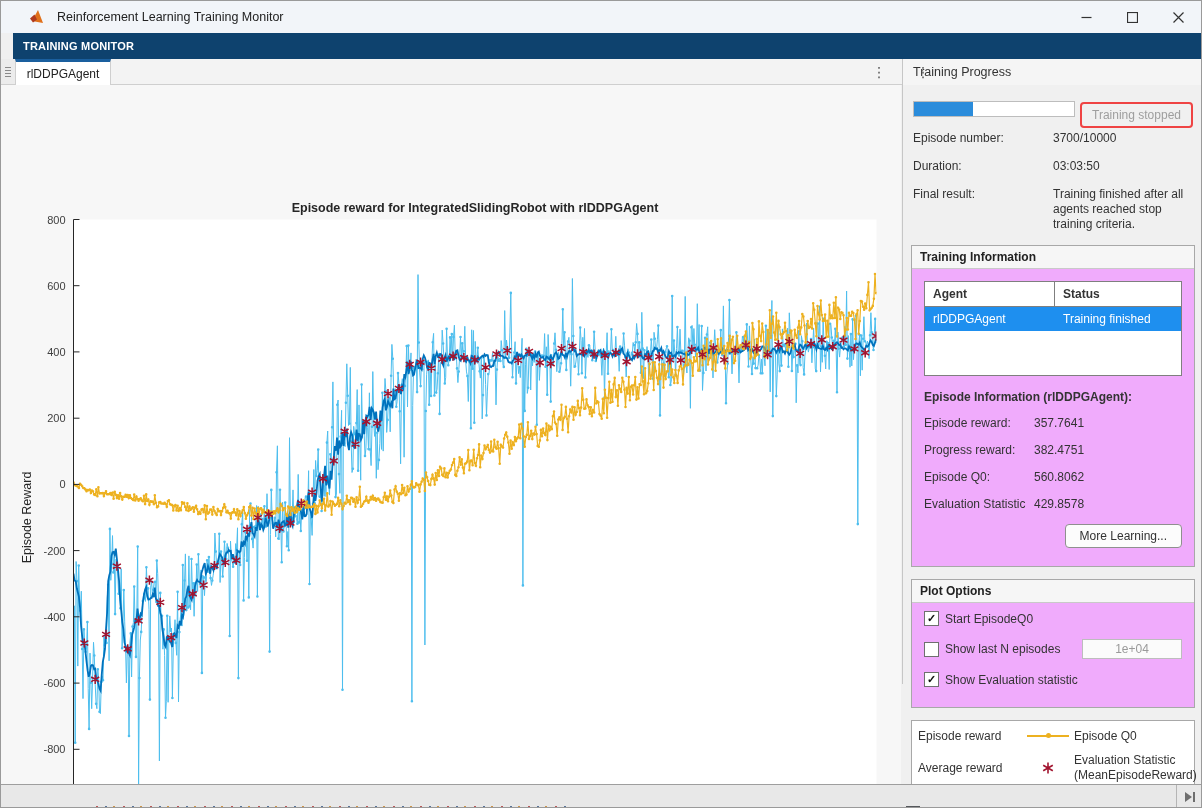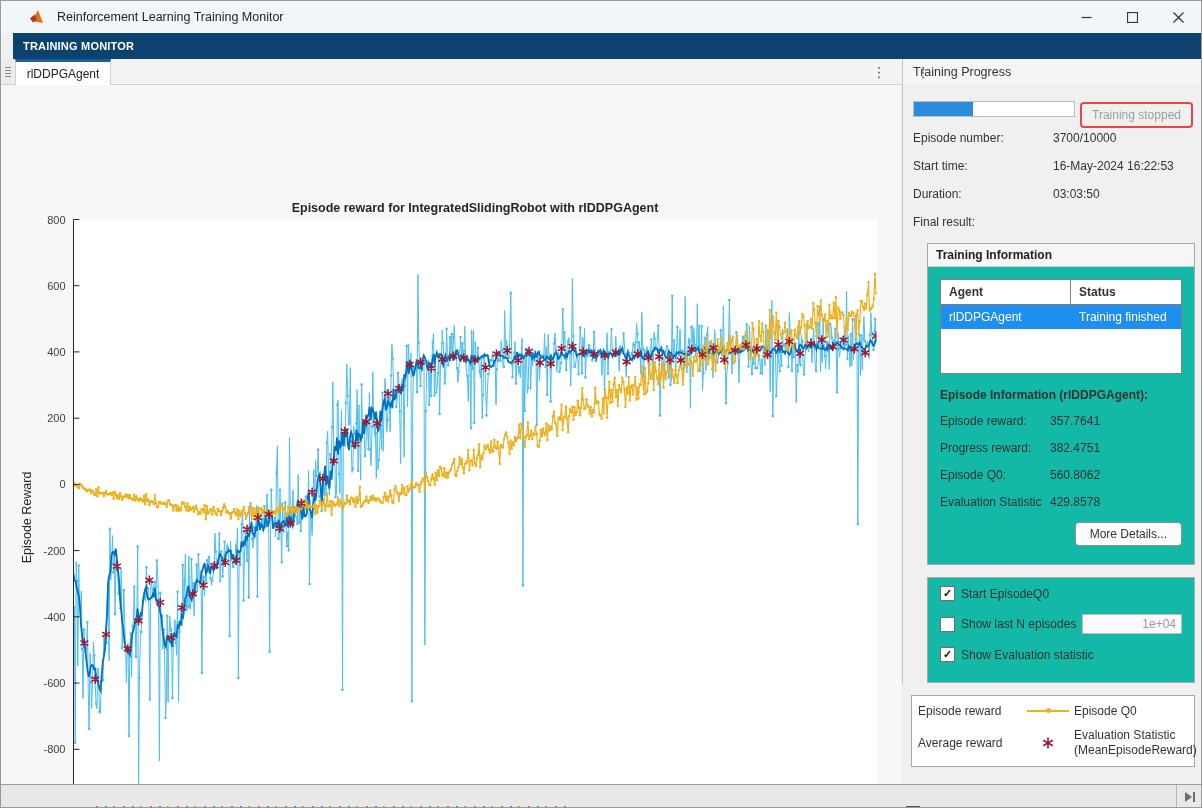--- a/index.html
+++ b/index.html
@@ -39,42 +39,42 @@
   .rp-body{padding:10px 8px 0 8px;}
   .progress-row{display:flex;align-items:center;height:28px;margin-bottom:8px;}
   .pbar{width:160px;height:14px;background:#fff;border:1px solid #bdbdbd;margin-left:2px;}
   .pfill{height:100%;background:#2b8cdb;}
   .stopbtn{margin-left:auto;margin-right:2px;padding:4px 10px;border:2px solid #ef4444;border-radius:4px;
            color:#9e9e9e;background:transparent;font-size:12px;font-family:inherit;margin-top:12px;}
   .field-row{display:flex;margin:0 2px 13px 2px;line-height:15px;gap:12px;}
   .field-row .lab{width:128px;flex:none;}
   .field-row .val{width:152px;}
   
-  .section{border:1px solid #a8a8a8;background:#14b8a6;margin:6px 0 12px 16px;}
+  .section{border:1px solid #a8a8a8;background:#f0abfc;margin:6px 0 12px 0;}
   .sec-head{padding:4px 8px;font-weight:bold;color:#222;background:#f6f6f6;border-bottom:1px solid #c9c9c9;}
   .sec-body{padding:8px 12px 16px 12px;}
   .agent-table{border:1px solid #7f7f7f;margin:4px 0 14px 0;background:#fff;}
   .at-row{display:flex;height:24px;align-items:center;}
   .at-head{border-bottom:1px solid #7f7f7f;font-weight:bold;}
   .at-c1{width:130px;flex:none;padding:0 8px;box-sizing:border-box;border-right:1px solid #7f7f7f;height:100%;display:flex;align-items:center;}
   .at-c2{flex:1;padding:0 8px;height:100%;display:flex;align-items:center;}
   .at-sel{background:#1e8fef;color:#fff;}
   .at-sel .at-c1{border-right-color:#1e8fef;}
   .at-fill{height:44px;}
   .ei-title{font-weight:bold;margin:2px 0 12px 0;}
   .ei-row{display:flex;margin-bottom:13px;}
   .ei-row .lab{width:110px;flex:none;}
   .morebtn{display:block;margin:4px 0 2px auto;padding:4px 14px;border:1px solid #8f8f8f;border-radius:4px;
            background:#fcfcfc;color:#333;font-size:12px;font-family:inherit;}
   
   .opt-row{display:flex;align-items:center;margin-bottom:13px;}
   .checkbox{width:13px;height:13px;flex:none;border:1px solid #6f6f6f;background:#fff;margin-right:6px;
             font-size:11px;font-weight:bold;line-height:12px;text-align:center;color:#111;}
   .nepinput{margin-left:auto;width:88px;height:18px;border:1px solid #bdbdbd;background:#fbfbfb;
-            color:#9a9a9a;text-align:right;padding:0 5px;font-size:12px;font-family:inherit;}
+            color:#9a9a9a;text-align:center;padding:0 5px;font-size:12px;font-family:inherit;}
   
   .legendbox{border:1px solid #a8a8a8;background:#fff;margin-top:10px;padding:8px 6px;
              display:grid;grid-template-columns:104px 52px auto;row-gap:10px;align-items:center;}
   .leg-mark{display:flex;align-items:center;justify-content:center;}
   .leg-line{position:relative;width:42px;height:2px;background:#EDB120;}
   .leg-line::after{content:"";position:absolute;left:19px;top:-2px;width:5px;height:5px;border-radius:50%;background:#EDB120;}
   .leg-two div{line-height:15px;}
   
   .statusbar{position:absolute;left:0;top:783px;width:1202px;height:25px;background:#e8e8e8;
              border-top:1px solid #9e9e9e;box-sizing:border-box;}
@@ -186,29 +186,26 @@
           <div class="pfill" style="width: 37%;"></div>
         </div>
         <button class="stopbtn" disabled="">Training stopped</button>
       </div>
 
       <div class="field-row">
         <span class="lab">Episode number:</span>
         <span class="val">3700/10000</span>
       </div>
       <div class="field-row">
-        <span class="lab">Start time:</span>
-        <span class="val">16-May-2024 16:22:53</span>
-      </div>
-      <div class="field-row">
         <span class="lab">Duration:</span>
         <span class="val">03:03:50</span>
       </div>
       <div class="field-row">
         <span class="lab">Final result:</span>
+        <span class="val">Training finished after all agents reached stop training criteria.</span>
       </div>
 
       <div class="section">
         <div class="sec-head">Training Information</div>
         <div class="sec-body">
           <div class="agent-table">
             <div class="at-row at-head">
               <div class="at-c1">Agent</div>
               <div class="at-c2">Status</div>
             </div>
@@ -228,25 +225,26 @@
             <span class="val">382.4751</span>
           </div>
           <div class="ei-row">
             <span class="lab">Episode Q0:</span>
             <span class="val">560.8062</span>
           </div>
           <div class="ei-row">
             <span class="lab">Evaluation Statistic</span>
             <span class="val">429.8578</span>
           </div>
-          <button class="morebtn">More Details...</button>
+          <button class="morebtn">More Learning...</button>
         </div>
       </div>
 
       <div class="section">
+        <div class="sec-head">Plot Options</div>
         <div class="sec-body">
           <div class="opt-row">
             <span class="checkbox">✓</span>
             <span>Start EpisodeQ0</span>
           </div>
           <div class="opt-row">
             <span class="checkbox"></span>
             <span>Show last N episodes</span>
             <input class="nepinput" disabled="" value="1e+04" style="">
           </div>

